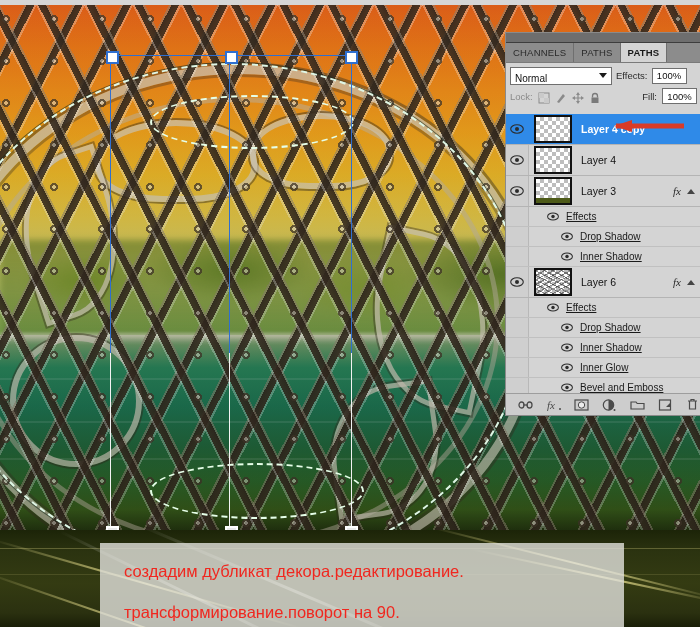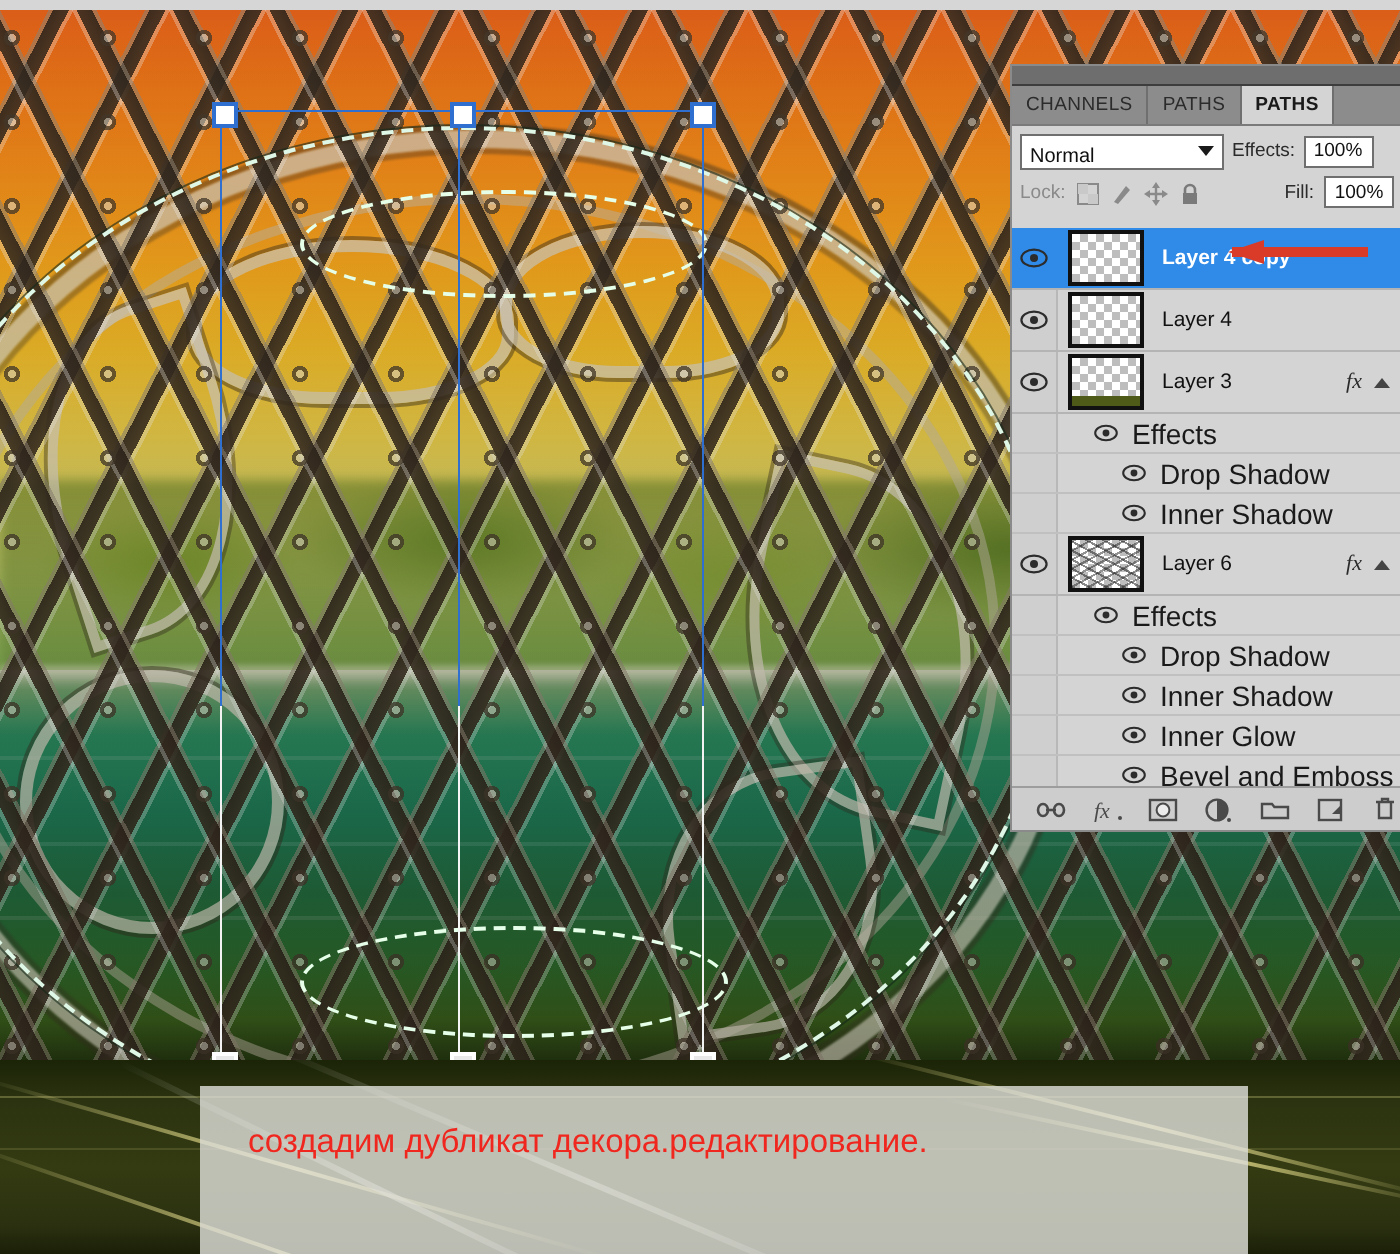--- a/index.html
+++ b/index.html
@@ -145,21 +145,21 @@
                repeating-linear-gradient(-28deg,rgba(40,40,40,.5) 0 1px,transparent 1px 4px);}
   .lname{margin-left:9px;font-size:10.5px;color:#111;}
   .lrow.sel .lname{color:#fff;font-weight:bold;}
   .fx{position:absolute;right:20px;font-size:11px;font-style:italic;font-family:"Liberation Serif",serif;color:#2b2b2b;}
   .tri{position:absolute;right:6px;width:0;height:0;
     border-left:4px solid transparent;border-right:4px solid transparent;border-bottom:5px solid #444;}
 
   .erow{display:flex;align-items:center;height:19px;border-bottom:1px solid #c0c0c0;background:#d4d4d4;}
   .erow .pad{width:22px;height:19px;border-right:1px solid #b8b8b8;background:#cfcfcf;}
   .erow .eeye{width:16px;display:flex;align-items:center;justify-content:center;}
-  .erow .etext{font-size:14px;color:#1a1a1a;}
+  .erow .etext{font-size:10px;color:#1a1a1a;text-decoration:underline;}
   .ind1{padding-left:16px;}
   .ind2{padding-left:30px;}
 
   .panel-footer{position:absolute;left:0;bottom:0;width:100%;height:21px;
     background:#cdcdcd;border-top:1px solid #9d9d9d;display:flex;align-items:center;
     justify-content:space-around;padding:0 6px;}
   .ficon{width:16px;height:16px;display:flex;align-items:center;justify-content:center;color:#4a4a4a;}
 
   
   .arrow{position:absolute;left:592px;top:120px;width:92px;height:12px;}
@@ -215,20 +215,21 @@
     <div class="diag" style="left:-10px;top:8px;width:330px;transform:rotate(16deg);"></div>
     <div class="diag" style="left:-20px;top:40px;width:380px;transform:rotate(19deg);"></div>
     <div class="diag-w" style="left:60px;top:0px;width:300px;transform:rotate(26deg);"></div>
     <div class="diag-w" style="left:140px;top:-6px;width:340px;transform:rotate(23deg);"></div>
     <div class="diag" style="left:430px;top:-4px;width:300px;transform:rotate(14deg);"></div>
     <div class="diag" style="left:470px;top:18px;width:260px;transform:rotate(12deg);"></div>
   </div>
 
   <div class="caption">
     <p>создадим дубликат декора.редактирование.</p>
+    <p>трансформирование.поворот на 90.</p>
   </div>
 
   <div class="panel">
     <div class="panel-topbar"></div>
 
     <div class="tabs">
       <div class="tab">CHANNELS</div>
       <div class="tab">PATHS</div>
       <div class="tab active">PATHS</div>
       <div class="tab filler"></div>

